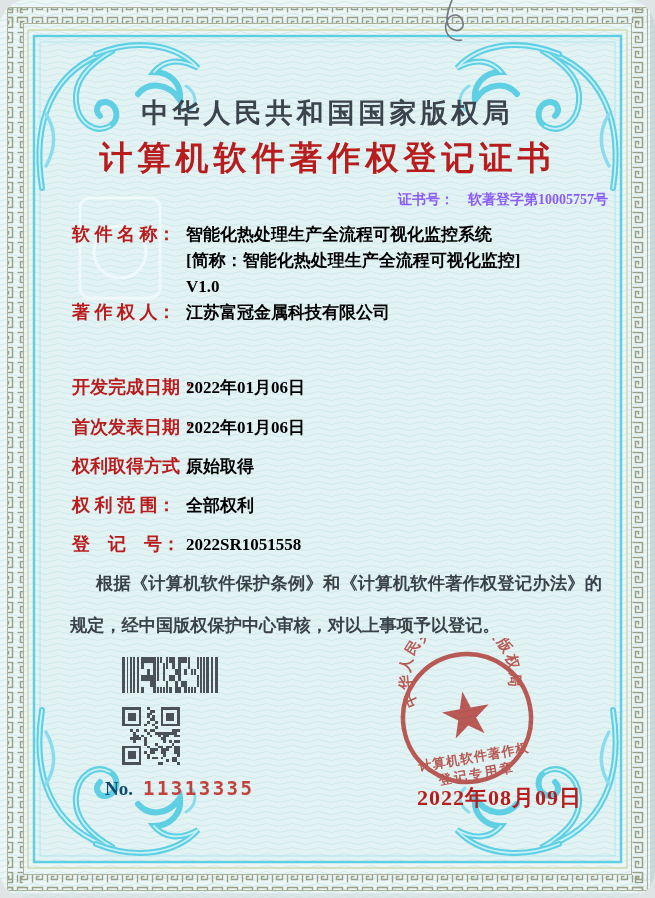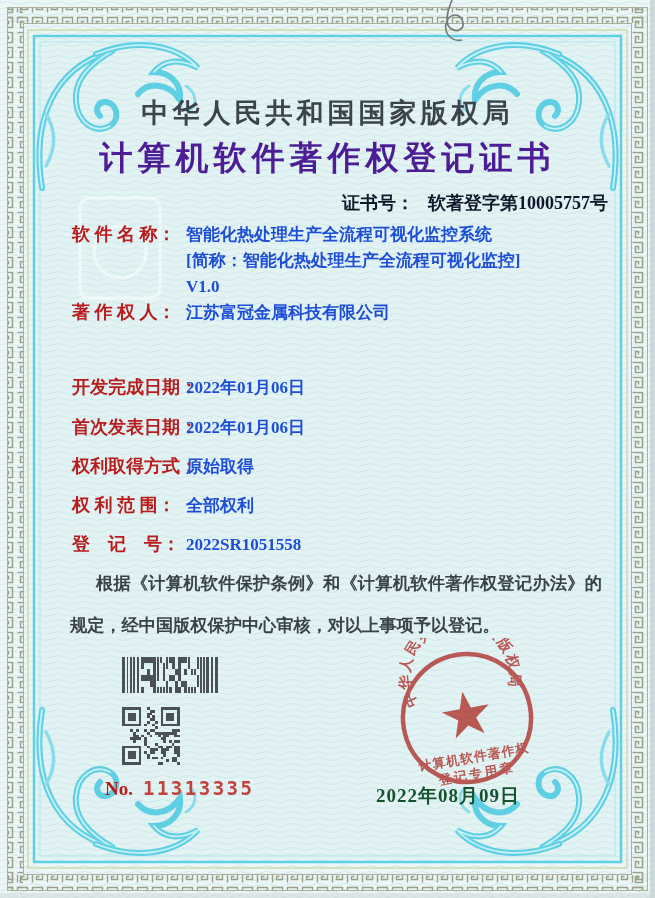--- a/index.html
+++ b/index.html
@@ -1,36 +1,36 @@
 <!DOCTYPE html>
 <html><head>
 <meta charset="utf-8">
 <style>
   html,body{margin:0;padding:0;background:#dfe5e5;}
   .page{position:relative;width:655px;height:898px;margin:0 auto;overflow:hidden;
-        background:#ecf6f6;font-family:"Liberation Serif","DejaVu Serif",serif;color:#39424a;}
+        background:#ecf6f6;font-family:"Liberation Serif","DejaVu Serif",serif;color:#39424a;border-radius:27px;}
   .layer{position:absolute;left:0;top:0;}
   .abs{position:absolute;}
   .authority{top:95px;left:0;width:655px;text-align:center;font-size:27px;font-weight:600;
              letter-spacing:4px;color:#3b444d;}
   .cert-title{top:136px;left:0;width:655px;text-align:center;font-size:33px;font-weight:700;
-              letter-spacing:5px;color:#4c1d95;}
-  .certno-row{top:191px;right:47px;font-size:18px;font-weight:700;color:#0f172a;margin-left:48px;}
+              letter-spacing:5px;color:#b91c1c;}
+  .certno-row{top:191px;right:47px;font-size:14px;font-weight:700;color:#8b5cf6;margin-left:48px;}
   .certno-row .gap{display:inline-block;width:14px;}
   .field-row{position:absolute;left:0;top:0;width:655px;}
   .lbl{position:absolute;left:72px;font-size:18px;font-weight:700;white-space:pre;color:#b91c1c;}
   .val{position:absolute;left:186px;font-size:17px;font-weight:600;line-height:26px;
-       white-space:nowrap;color:#1d4ed8;}
+       white-space:nowrap;color:#000000;}
   .paragraph{top:563px;left:70px;width:532px;font-size:17.2px;font-weight:700;line-height:42px;
              text-indent:26px;text-align:justify;color:#39424a;}
   .serial{top:777px;left:105px;font-size:19px;}
-  .serial .no-label{color:#b91c1c;font-weight:600;margin-right:10px;}
+  .serial .no-label{color:#0c4a6e;font-weight:600;margin-right:10px;}
   .serial .no-value{color:#c2413c;font-family:"DejaVu Sans Mono",monospace;
                     font-weight:700;letter-spacing:2.5px;}
-  .issue-date{top:783px;left:376px;font-size:19px;font-weight:700;letter-spacing:1px;color:#14532d;}
+  .issue-date{top:783px;left:417px;font-size:22px;font-weight:700;letter-spacing:1px;color:#b91c1c;}
   .stamp-wrap{top:638px;left:387px;width:160px;height:160px;opacity:.88;mix-blend-mode:multiply;}
   .codes svg{display:block;}
   .barcode-wrap{top:657px;left:122px;}
   .qr-wrap{top:707px;left:122px;}
 </style>
 </head>
 <body>
 
 <div class="page">
 

